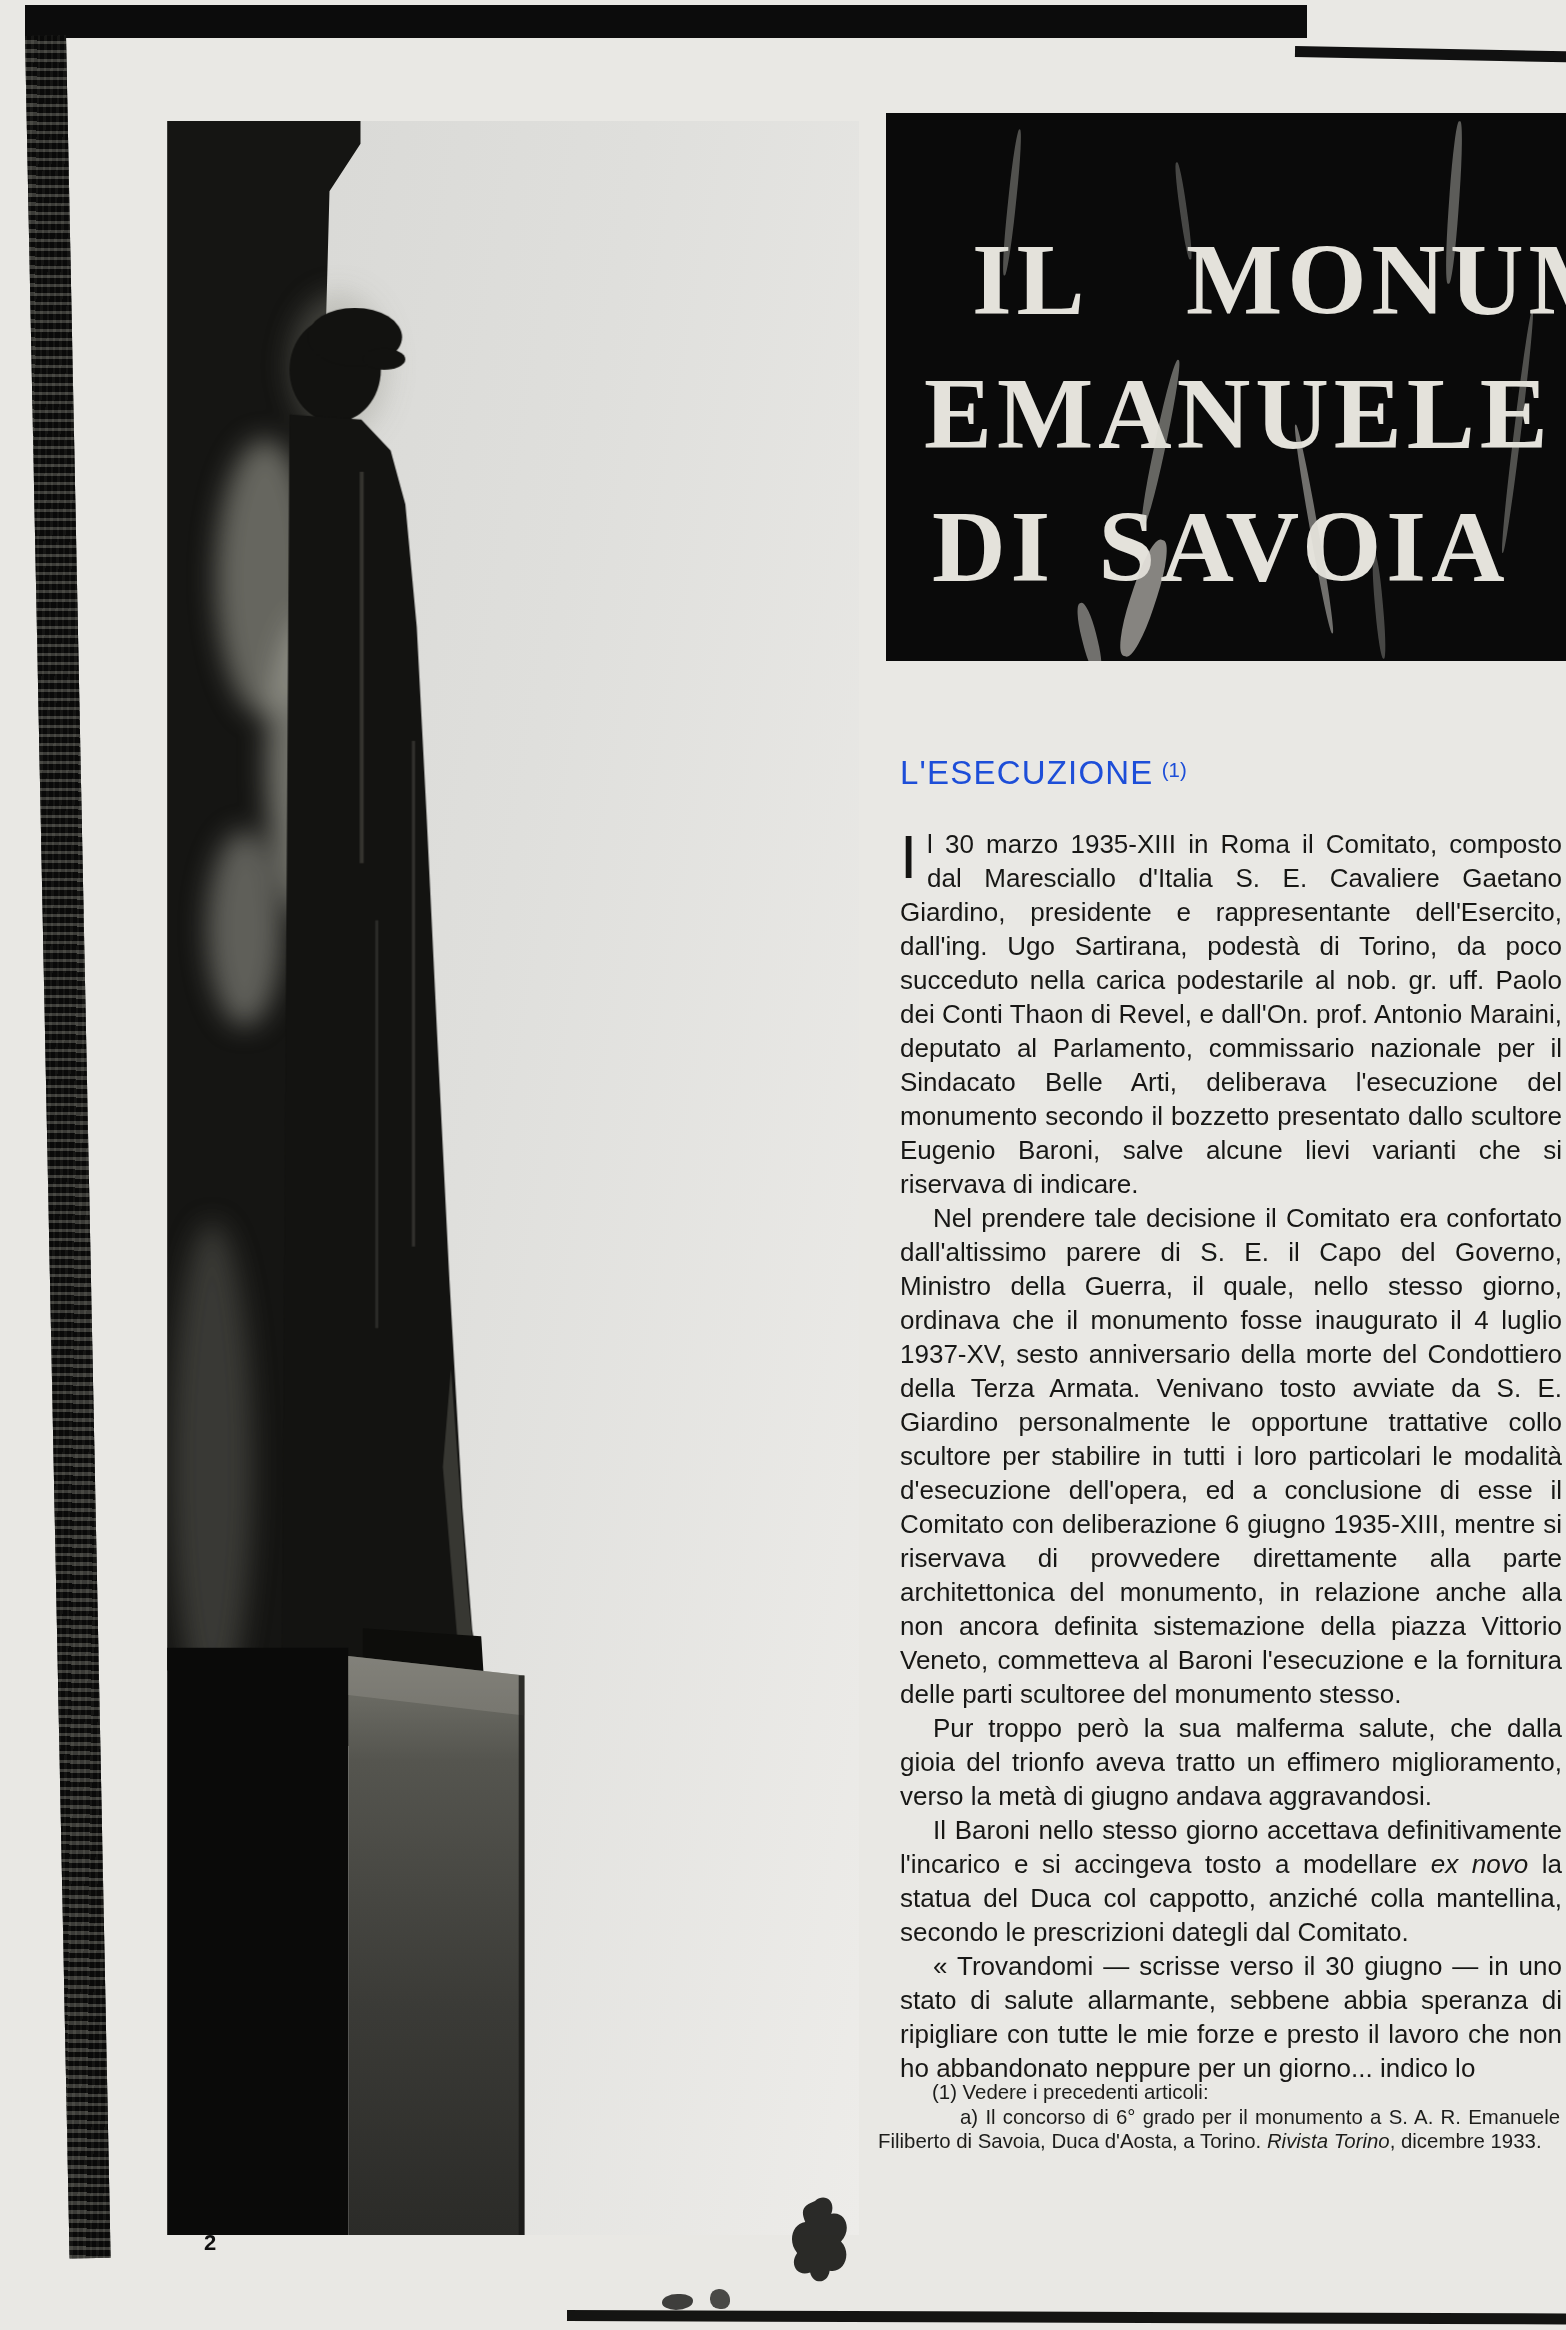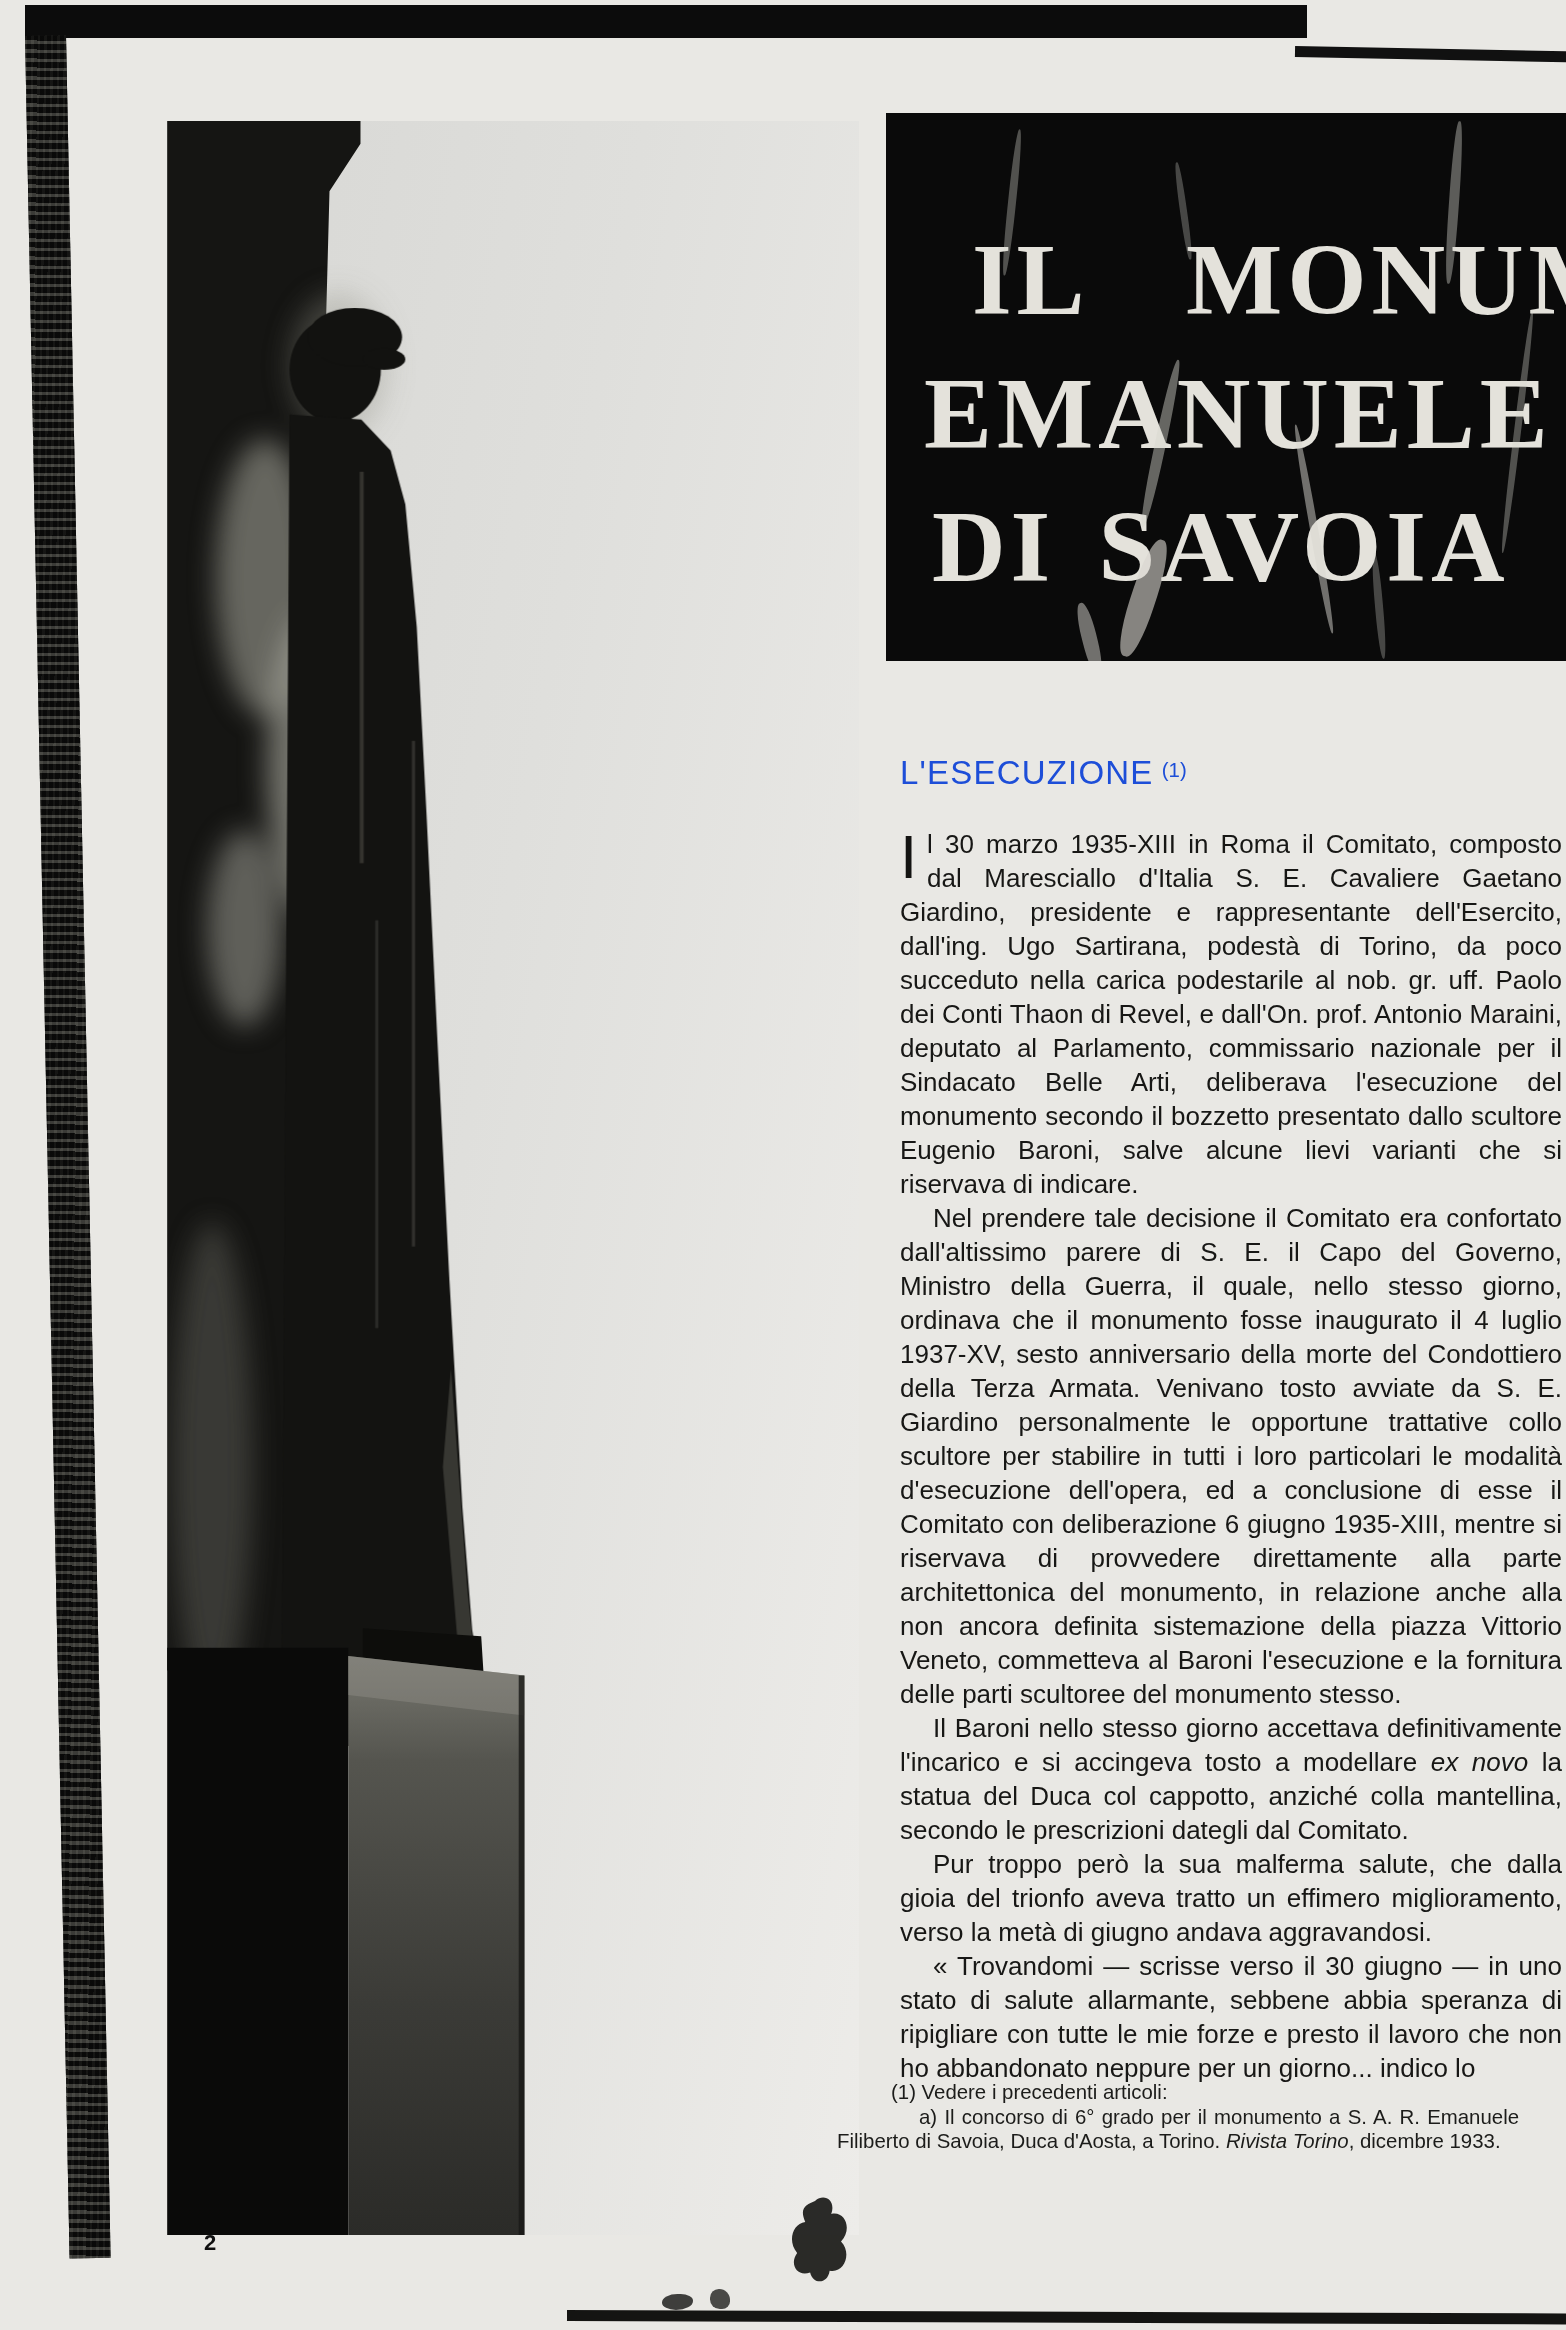--- a/index.html
+++ b/index.html
@@ -42,21 +42,21 @@
   
   .heading{position:absolute;left:900px;top:754px;font-size:33px;color:#1d4ed8;letter-spacing:1.2px;}
   .heading .ref{font-size:20.4px;vertical-align:7.3px;letter-spacing:0;margin-left:8.2px;}
   .bodycol{position:absolute;left:900px;top:827px;width:662px;
            font-size:26px;line-height:34px;color:#171715;text-align:justify;}
   .bodycol p{margin:0;text-indent:33px;}
   .bodycol p.first{text-indent:0;}
   .dropcap{float:left;font-size:62px;line-height:54px;padding:3.3px 9.8px 0 0;color:#141412;}
 
   
-  .fn{position:absolute;left:837px;top:2080px;width:682px;font-size:20.4px;line-height:24.5px;color:#1c1c1a;}
+  .fn{position:absolute;left:878px;top:2080px;width:682px;font-size:20.4px;line-height:24.5px;color:#1c1c1a;}
   .fn p{margin:0;}
   .fn .fn-head{text-indent:54px;}
   .fn .fn-item{text-indent:82px;text-align:justify;}
 
   .pagenum{position:absolute;left:204px;top:2230px;font-size:22px;font-weight:bold;color:#101010;}
 </style>
 </head>
 <body>
 
 <div class="page">
@@ -127,22 +127,22 @@
     <div class="scr" style="left:489px;top:440px;width:8.2px;height:106px;opacity:.3;transform:rotate(-5deg);"></div>
   </div>
 
   <div class="heading">
     <span>L'ESECUZIONE</span><span class="ref">(1)</span>
   </div>
 
   <div class="bodycol">
     <p class="first"><span class="dropcap">I</span><span>l 30 marzo 1935-XIII in Roma il Comitato, composto dal Maresciallo d'Italia S. E. Cavaliere Gaetano Giardino, presidente e rappresentante dell'Esercito, dall'ing. Ugo Sartirana, podestà di Torino, da poco succeduto nella carica podestarile al nob. gr. uff. Paolo dei Conti Thaon di Revel, e dall'On. prof. Antonio Maraini, deputato al Parlamento, commissario nazionale per il Sindacato Belle Arti, deliberava l'esecuzione del monumento secondo il bozzetto presentato dallo scultore Eugenio Baroni, salve alcune lievi varianti che si riservava di indicare.</span></p>
     <p><span>Nel prendere tale decisione il Comitato era confortato dall'altissimo parere di S. E. il Capo del Governo, Ministro della Guerra, il quale, nello stesso giorno, ordinava che il monumento fosse inaugurato il 4 luglio 1937-XV, sesto anniversario della morte del Condottiero della Terza Armata. Venivano tosto avviate da S. E. Giardino personalmente le opportune trattative collo scultore per stabilire in tutti i loro particolari le modalità d'esecuzione dell'opera, ed a conclusione di esse il Comitato con deliberazione 6 giugno 1935-XIII, mentre si riservava di provvedere direttamente alla parte architettonica del monumento, in relazione anche alla non ancora definita sistemazione della piazza Vittorio Veneto, commetteva al Baroni l'esecuzione e la fornitura delle parti scultoree del monumento stesso.</span></p>
+    <p><span>Pur troppo però la sua malferma salute, che dalla gioia del trionfo aveva tratto un effimero miglioramento, verso la metà di giugno andava aggravandosi.</span></p>
     <p><span>Il Baroni nello stesso giorno accettava definitivamente l'incarico e si accingeva tosto a modellare </span><i>ex novo</i><span> la statua del Duca col cappotto, anziché colla mantellina, secondo le prescrizioni dategli dal Comitato.</span></p>
-    <p><span>Pur troppo però la sua malferma salute, che dalla gioia del trionfo aveva tratto un effimero miglioramento, verso la metà di giugno andava aggravandosi.</span></p>
     <p><span>« Trovandomi — scrisse verso il 30 giugno — in uno stato di salute allarmante, sebbene abbia speranza di ripigliare con tutte le mie forze e presto il lavoro che non ho abbandonato neppure per un giorno... indico lo</span></p>
   </div>
 
   <div class="fn">
     <p class="fn-head">(1) Vedere i precedenti articoli:</p>
     <p class="fn-item"><span>a) Il concorso di 6° grado per il monumento a S. A. R. Emanuele Filiberto di Savoia, Duca d'Aosta, a Torino. </span><i>Rivista Torino</i><span>, dicembre 1933.</span></p>
   </div>
 
   <div class="pagenum">2</div>
 

